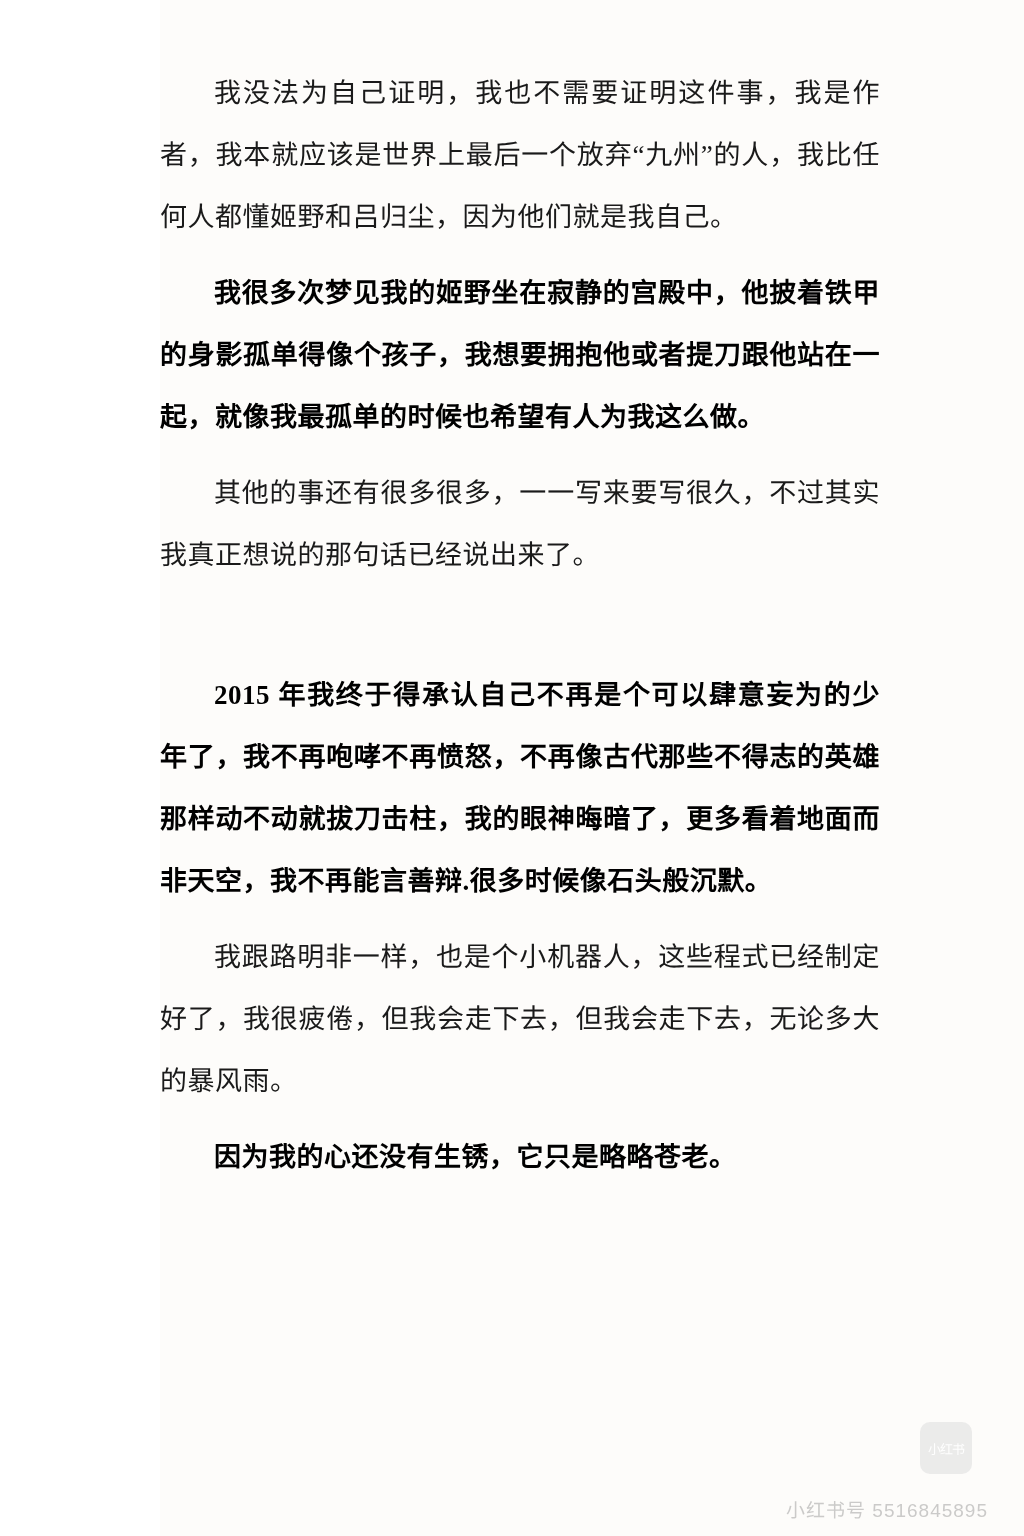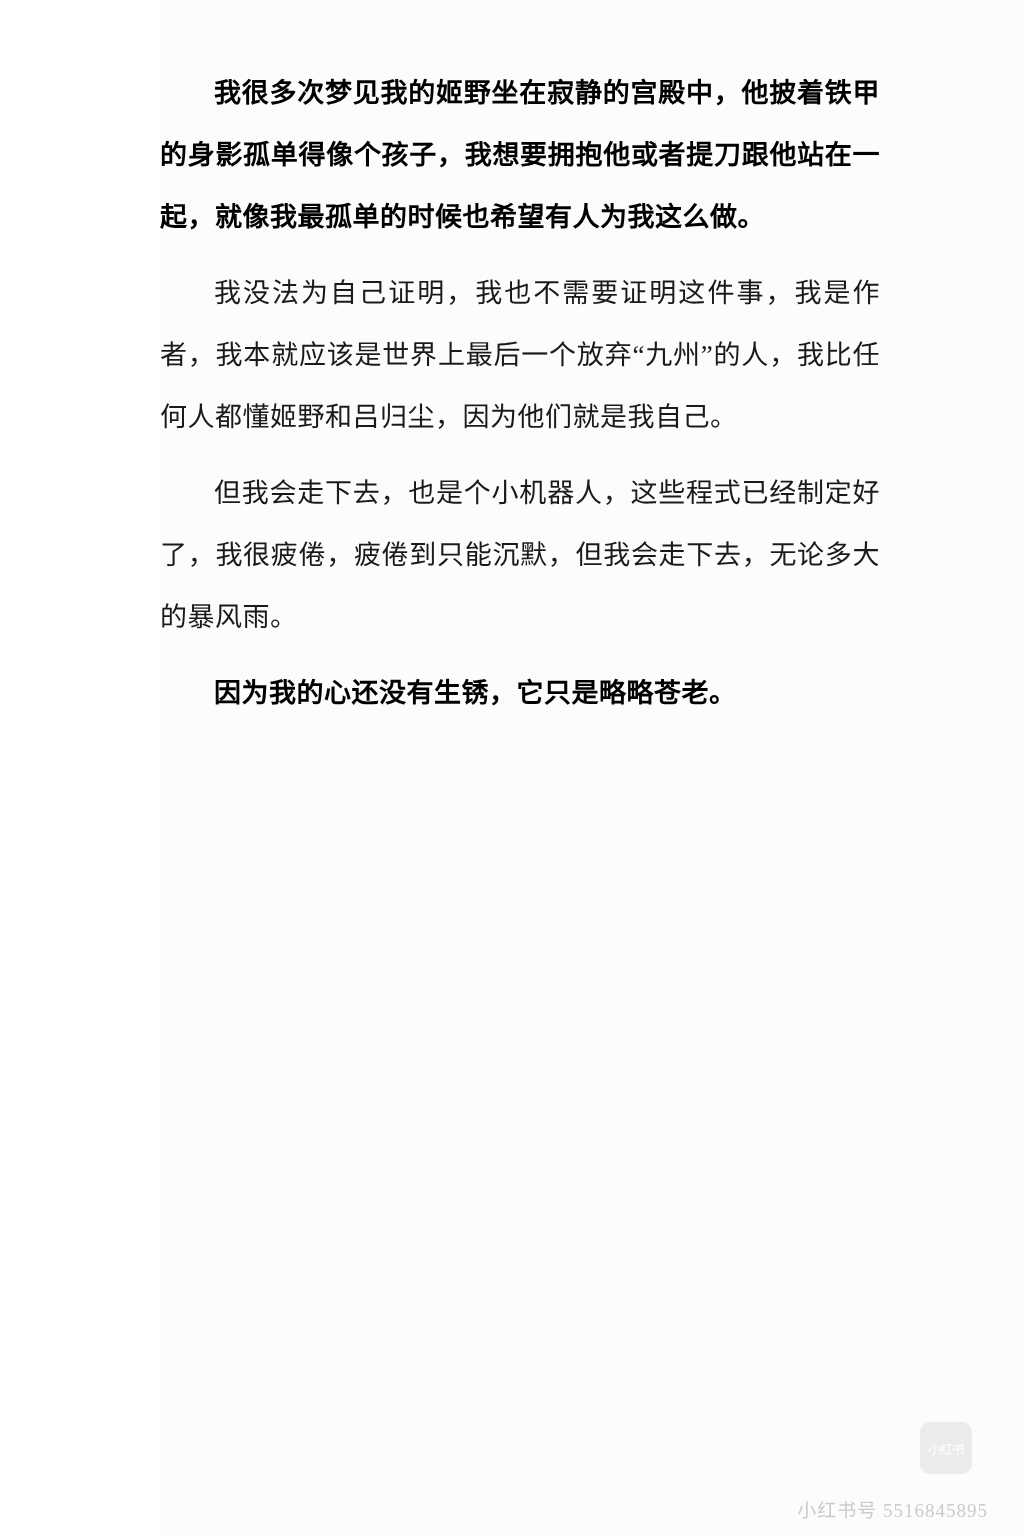--- a/index.html
+++ b/index.html
@@ -69,35 +69,37 @@
     justify-content: center;
     font-family: "Liberation Sans", sans-serif;
     font-size: 13px;
     color: rgba(255,255,255,0.95);
     letter-spacing: -1px;
   }
   .wm-id {
     position: absolute;
     right: 36px;
     bottom: 14px;
-    font-family: Liberation Serif, serif;
+    font-family: Liberation Sans, sans-serif;
     font-size: 19px;
     color: rgba(120,120,120,0.38);
     letter-spacing: 1px;
     white-space: nowrap;
   }
 </style>
 </head>
 <body>
 
 <div class="page">
   <div class="left-strip"></div>
 
   <div class="content">
+    <p class="para">我没法为自己证明，我也不需要证明这件事，我是作者，我本就应该是世界上最后一个放弃“九州”的人，我比任何人都懂姬野和吕归尘，因为他们就是我自己。</p>
     <p class="para bold">我很多次梦见我的姬野坐在寂静的宫殿中，他披着铁甲的身影孤单得像个孩子，我想要拥抱他或者提刀跟他站在一起，就像我最孤单的时候也希望有人为我这么做。</p>
-    <p class="para">我没法为自己证明，我也不需要证明这件事，我是作者，我本就应该是世界上最后一个放弃“九州”的人，我比任何人都懂姬野和吕归尘，因为他们就是我自己。</p>
-    <p class="para">但我会走下去，也是个小机器人，这些程式已经制定好了，我很疲倦，疲倦到只能沉默，但我会走下去，无论多大的暴风雨。</p>
+    <p class="para">其他的事还有很多很多，一一写来要写很久，不过其实我真正想说的那句话已经说出来了。</p>
+    <p class="para bold gap-top">2015 年我终于得承认自己不再是个可以肆意妄为的少年了，我不再咆哮不再愤怒，不再像古代那些不得志的英雄那样动不动就拔刀击柱，我的眼神晦暗了，更多看着地面而非天空，我不再能言善辩.很多时候像石头般沉默。</p>
+    <p class="para">我跟路明非一样，也是个小机器人，这些程式已经制定好了，我很疲倦，但我会走下去，但我会走下去，无论多大的暴风雨。</p>
     <p class="para bold">因为我的心还没有生锈，它只是略略苍老。</p>
   </div>
 
   <div class="wm-logo">小红书</div>
   <div class="wm-id">小红书号 5516845895</div>
 </div>
 
 </body></html>

